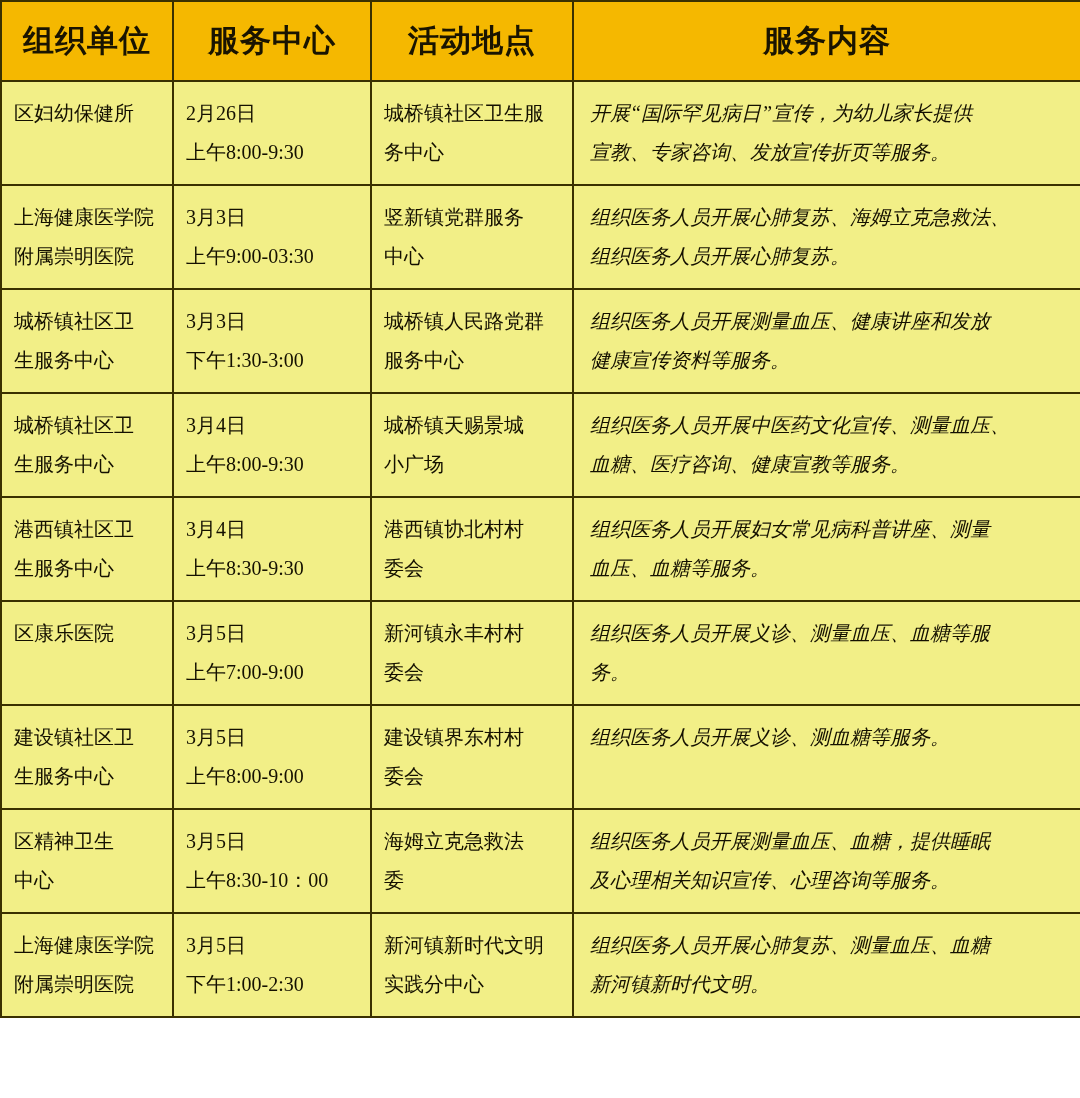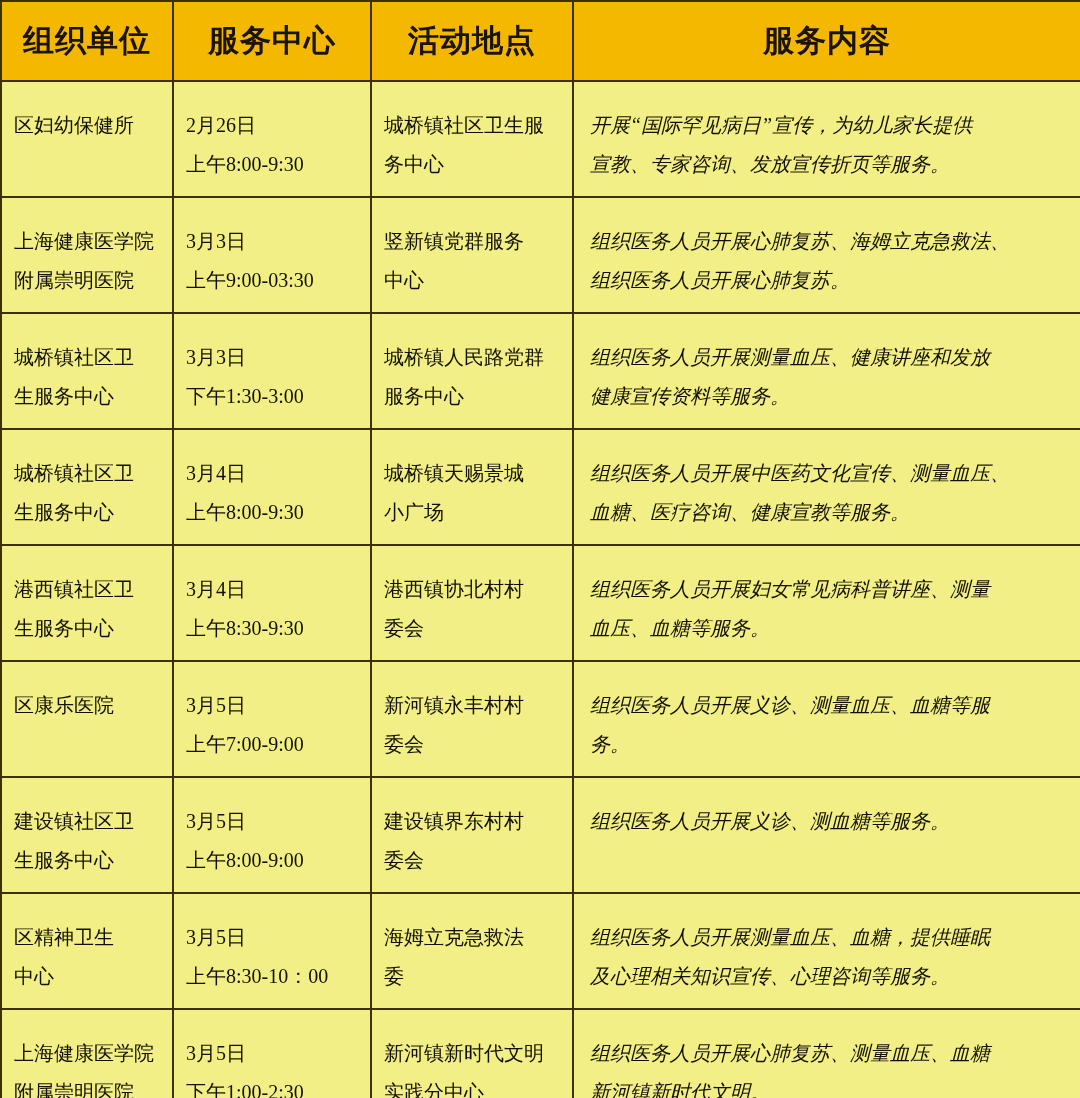--- a/index.html
+++ b/index.html
@@ -43,21 +43,20 @@
     font-size: 20px;
     line-height: 1.95;
     padding: 12px 10px 12px 12px;
   }
   table.schedule tbody td.wide {
     padding-left: 16px;
     font-style: italic;
   }
   .cell-lines {
     display: block;
-    margin-top: 12px;
   }
   .cell-lines span {
     display: block;
     white-space: nowrap;
   }
 </style>
 </head>
 <body>
 
 <table class="schedule">

